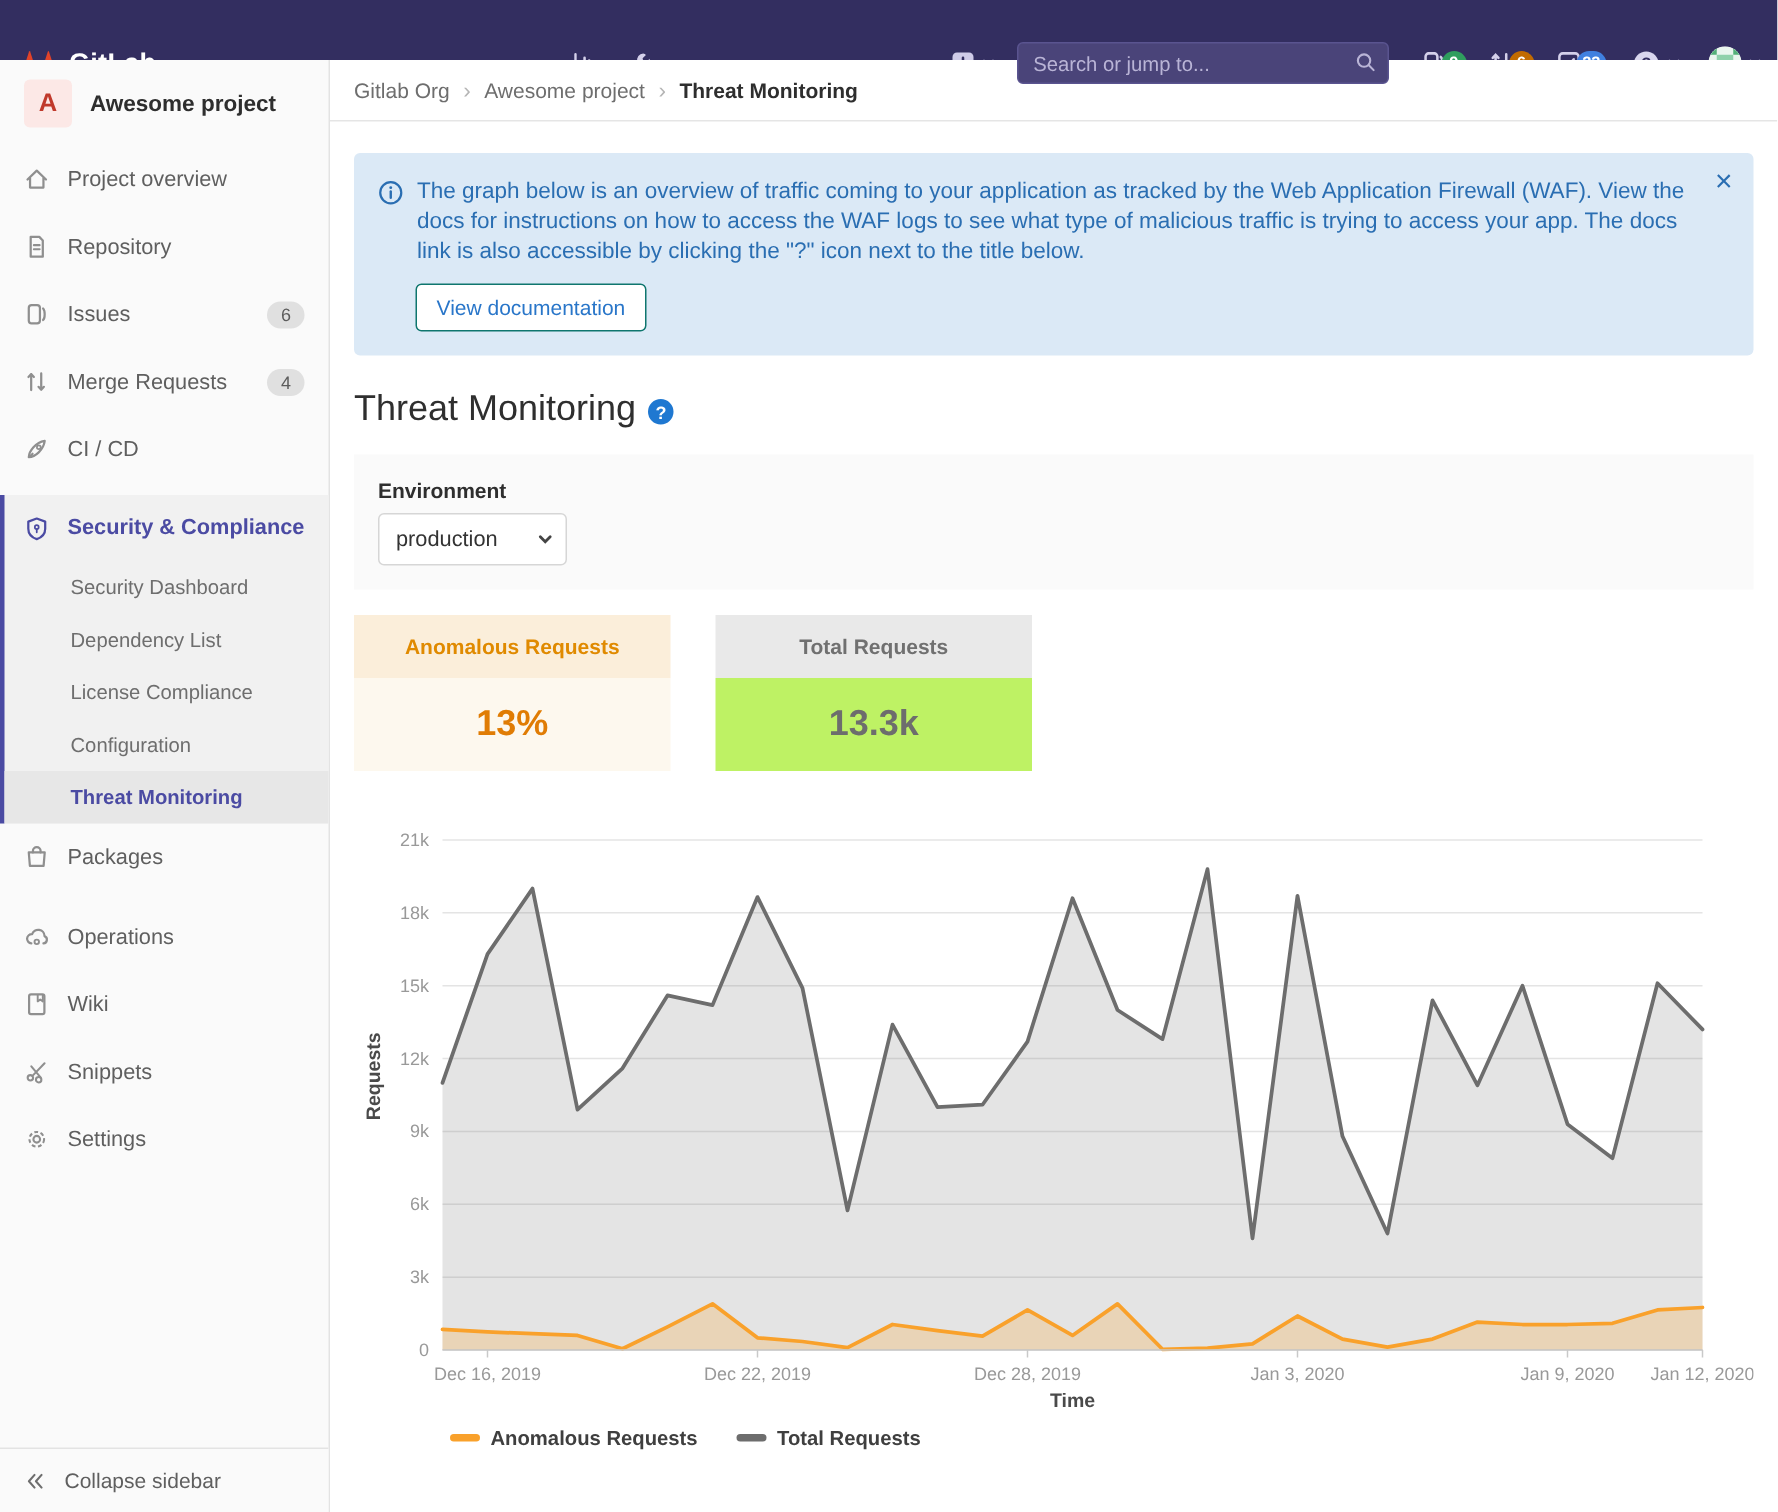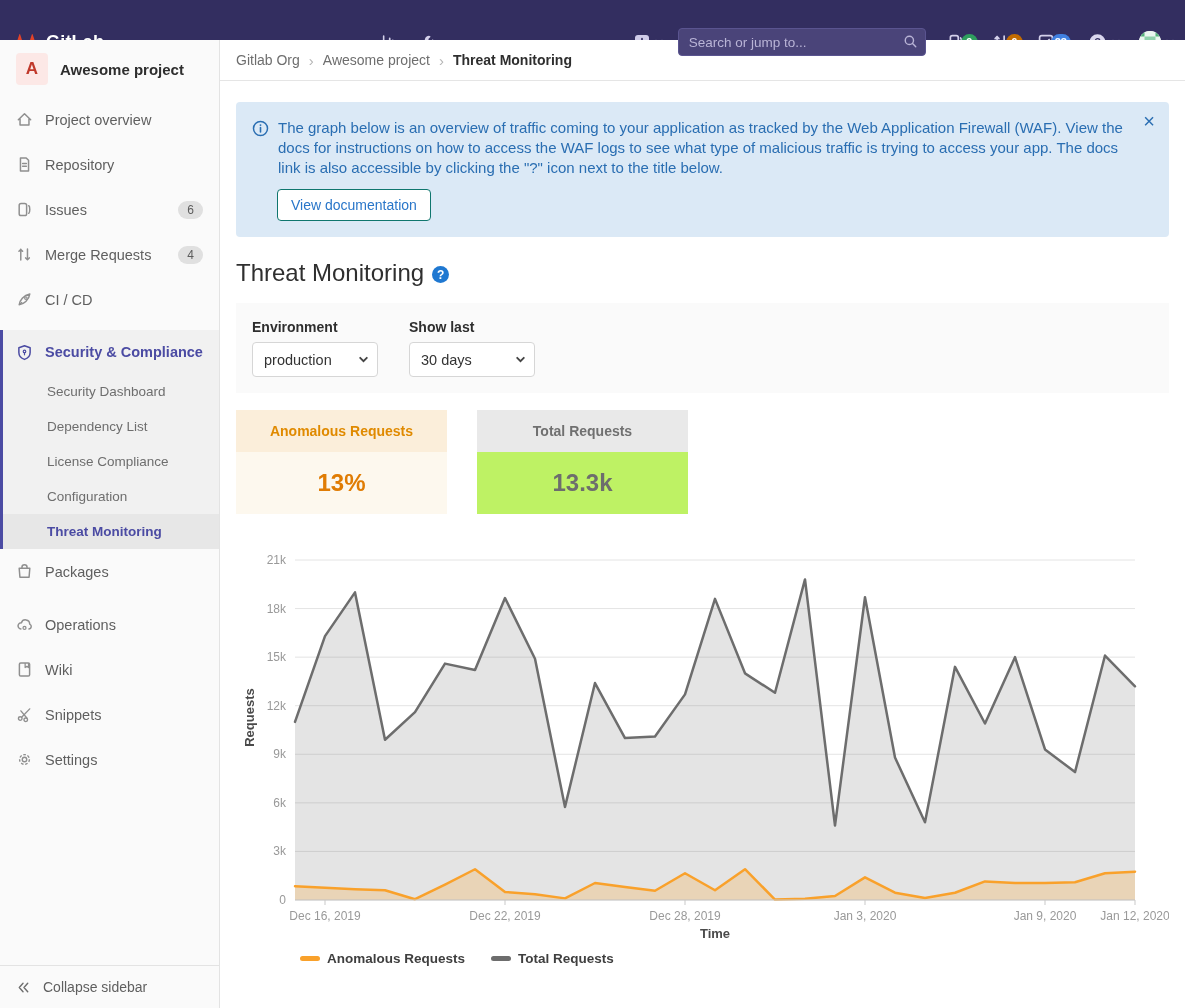--- a/index.html
+++ b/index.html
@@ -363,31 +363,20 @@
         <h1 class="page-title">Threat Monitoring</h1>
         <span class="help-icon">?</span>
       </div>
 
       <div class="filters">
         <div class="filter-group">
           <div class="filter-label">Environment</div>
           <div class="select-wrap">
             <select>
               <option>production</option>
-            </select>
-            <svg class="icn chev" width="11" height="11" viewBox="0 0 10 10">
-                <path d="M2 3.5 5 6.5 8 3.5" fill="none" stroke="#444" stroke-width="1.7" stroke-linecap="round"></path>
-              </svg>
-          </div>
-        </div>
-        <div class="filter-group">
-          <div class="filter-label">Show last</div>
-          <div class="select-wrap">
-            <select>
-              <option>30 days</option>
             </select>
             <svg class="icn chev" width="11" height="11" viewBox="0 0 10 10">
                 <path d="M2 3.5 5 6.5 8 3.5" fill="none" stroke="#444" stroke-width="1.7" stroke-linecap="round"></path>
               </svg>
           </div>
         </div>
       </div>
 
       <div class="stats">
         <div class="stat-card stat-anomalous">

